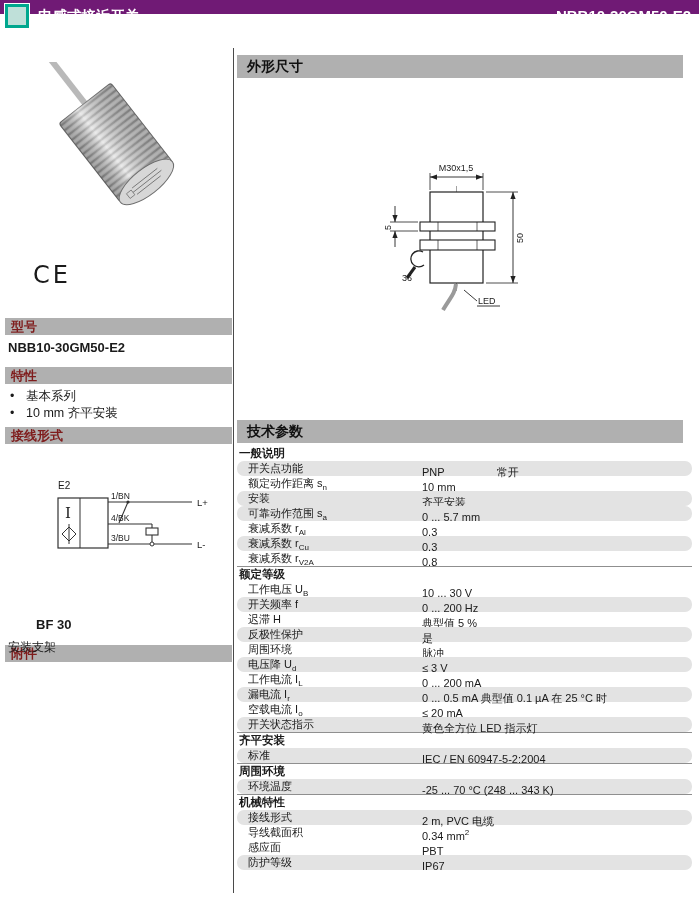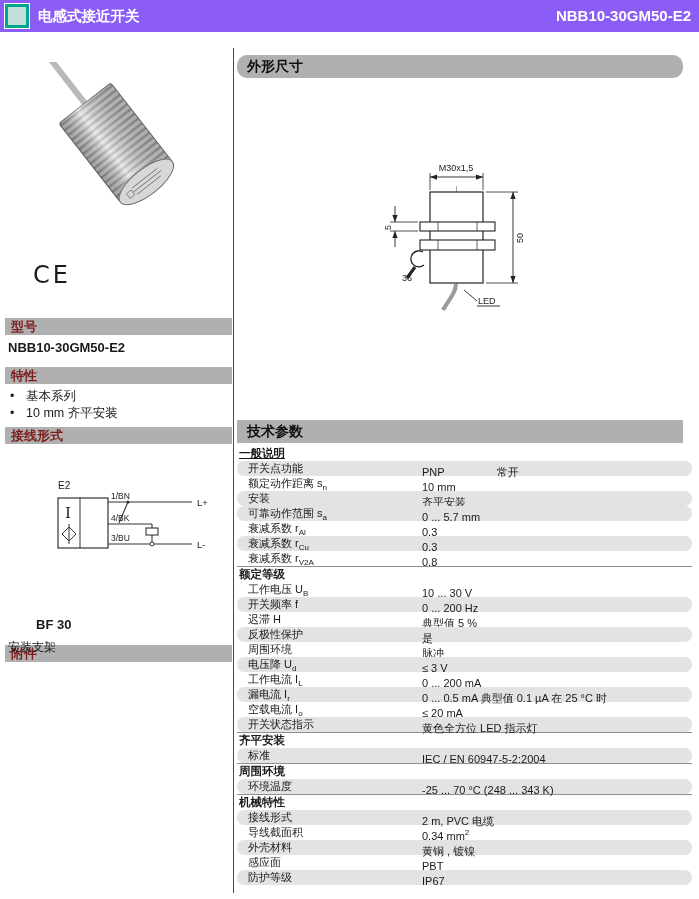--- a/index.html
+++ b/index.html
@@ -1,20 +1,20 @@
 <!DOCTYPE html>
 <html><head>
 <meta charset="utf-8">
 <style>
   html,body{margin:0;padding:0;background:#fff;}
   #page{position:relative;width:699px;height:899px;background:#fff;overflow:hidden;
         font-family:"Liberation Sans","DejaVu Sans",sans-serif;color:#1a1a1a;}
 
   
-  .topbar{position:absolute;left:0;top:0;width:699px;height:32px;background:#8b5cf6;}
+  .topbar{position:absolute;left:0;top:0;width:699px;height:14px;background:#701a75;}
   .logo{position:absolute;left:5px;top:4px;width:18px;height:18px;background:#bfe0d9;
         border:3px solid #00a78e;outline:1px solid #fff;}
   .topbar-title{position:absolute;left:38px;top:0;line-height:32px;color:#fff;
         font-weight:bold;font-size:14.5px;}
   .topbar-model{position:absolute;right:8px;top:0;line-height:32px;color:#fff;
         font-weight:bold;font-size:15px;}
 
   
   .vdivider{position:absolute;left:233px;top:48px;width:1px;height:845px;background:#4a4a4a;}
 
@@ -30,21 +30,21 @@
 
   
   .mbar{position:absolute;left:237px;width:446px;height:23px;background:#b0b0b0;
         font-weight:bold;font-size:14px;line-height:23px;padding-left:10px;
         box-sizing:border-box;color:#111;}
 
   
   #tech-table{position:absolute;left:237px;top:446px;width:455px;}
   .tsec{font-weight:bold;font-size:11.5px;height:15px;line-height:15px;
         padding-left:2px;border-top:1px solid #8f8f8f;}
-  #tech-table .tsec:first-child{border-top:none;text-decoration:underline;}
+  #tech-table .tsec:first-child{border-top:none;}
   .trow{position:relative;height:15px;line-height:15px;font-size:11px;}
   .trow.alt{background:#e3e3e3;border-radius:7px;}
   .tlabel{position:absolute;left:11px;white-space:nowrap;}
   .tvalue{position:absolute;left:185px;white-space:nowrap;}
   .tvalue .v2{display:inline-block;margin-left:52px;}
   sub.lsub{font-size:8px;}
   sup.vsup{font-size:8px;}
 
   svg text{fill:#1a1a1a;}
   .dim-text{font-size:9px;}
@@ -132,21 +132,21 @@
     <text class="wire-text" x="71" y="53">4/BK</text>
     <text class="wire-text" x="71" y="73">3/BU</text>
     <text x="157" y="38" font-size="9.5">L+</text>
     <text x="157" y="80" font-size="9.5">L-</text>
   </svg>
 
   <div class="sbar" style="top:597px;margin-top:48px;">附件</div>
   <div class="side-bold" style="top:617px;margin-left:28px;">BF 30</div>
   <div class="side-text" style="top:639px;">安装支架</div>
 
-  <div class="mbar" style="top:55px;border-radius:10px;">外形尺寸</div>
+  <div class="mbar" style="top:55px;">外形尺寸</div>
 
   <svg style="position:absolute;left:380px;top:140px;" width="200" height="190" viewBox="0 0 200 190">
     <defs>
       <marker id="arr" markerWidth="9" markerHeight="8" refX="8" refY="3" orient="auto-start-reverse">
         <path d="M0,0 L8,3 L0,6 Z" fill="#222"></path>
       </marker>
     </defs>
 
     <line x1="76.5" y1="46" x2="76.5" y2="152" stroke="#8a8a8a" stroke-width="0.8" stroke-dasharray="10 3 2 3"></line>
 
@@ -289,24 +289,20 @@
     <div class="trow alt">
       <span class="tlabel"><span class="lmain">接线形式</span><sub class="lsub"></sub></span>
       <span class="tvalue"><span class="vmain">2 m, PVC 电缆</span><sup class="vsup"></sup><span class="v2"></span></span>
     </div>
 
     <div class="trow">
       <span class="tlabel"><span class="lmain">导线截面积</span><sub class="lsub"></sub></span>
       <span class="tvalue"><span class="vmain">0.34 mm</span><sup class="vsup">2</sup><span class="v2"></span></span>
     </div>
 
-    <div class="trow alt">
-      <span class="tlabel"><span class="lmain">外壳材料</span><sub class="lsub"></sub></span>
-      <span class="tvalue"><span class="vmain">黄铜 , 镀镍</span><sup class="vsup"></sup><span class="v2"></span></span>
-    </div>
 
     <div class="trow">
       <span class="tlabel"><span class="lmain">感应面</span><sub class="lsub"></sub></span>
       <span class="tvalue"><span class="vmain">PBT</span><sup class="vsup"></sup><span class="v2"></span></span>
     </div>
 
     <div class="trow alt">
       <span class="tlabel"><span class="lmain">防护等级</span><sub class="lsub"></sub></span>
       <span class="tvalue"><span class="vmain">IP67</span><sup class="vsup"></sup><span class="v2"></span></span>
     </div>

